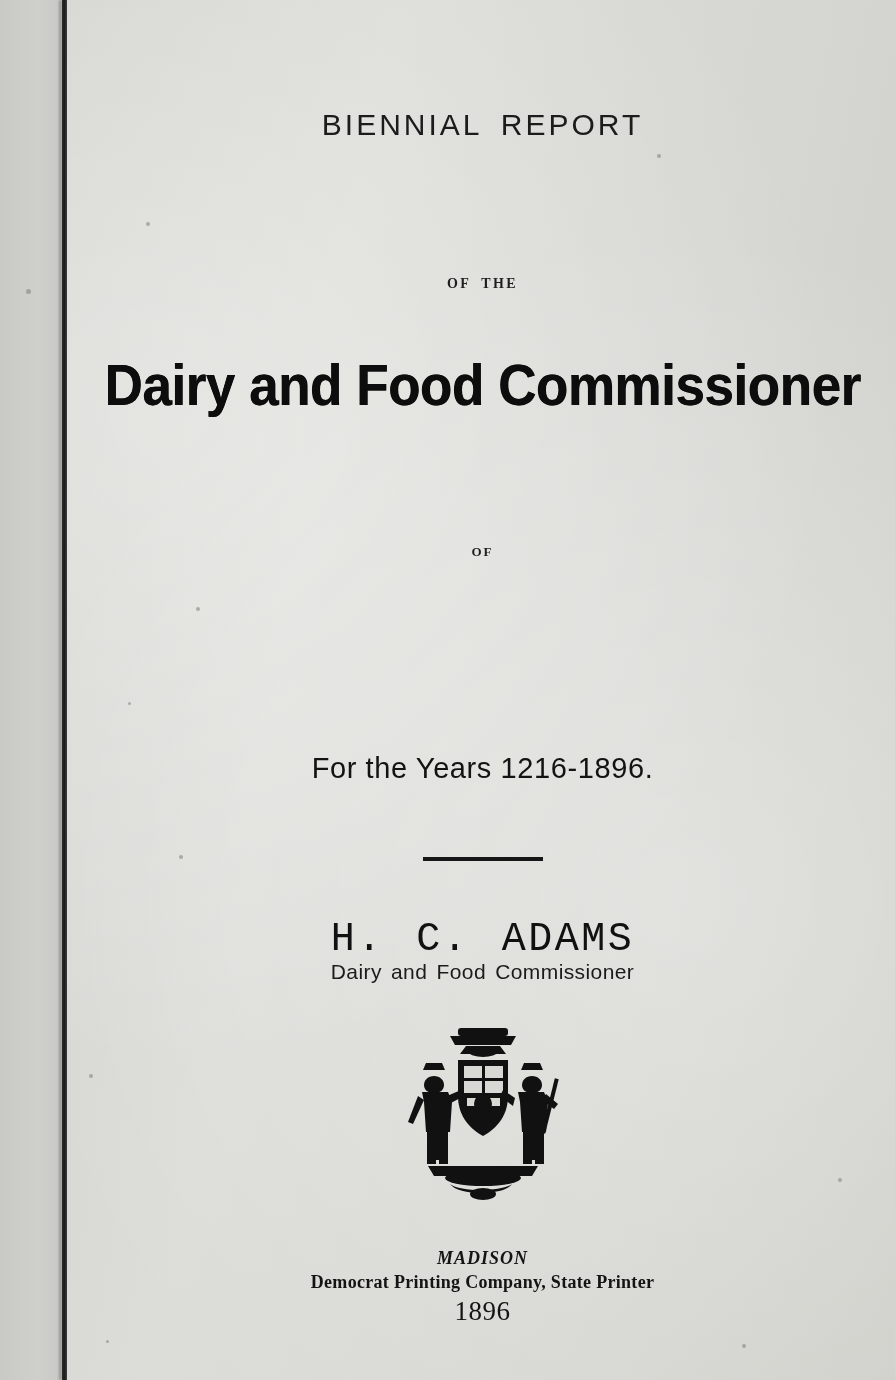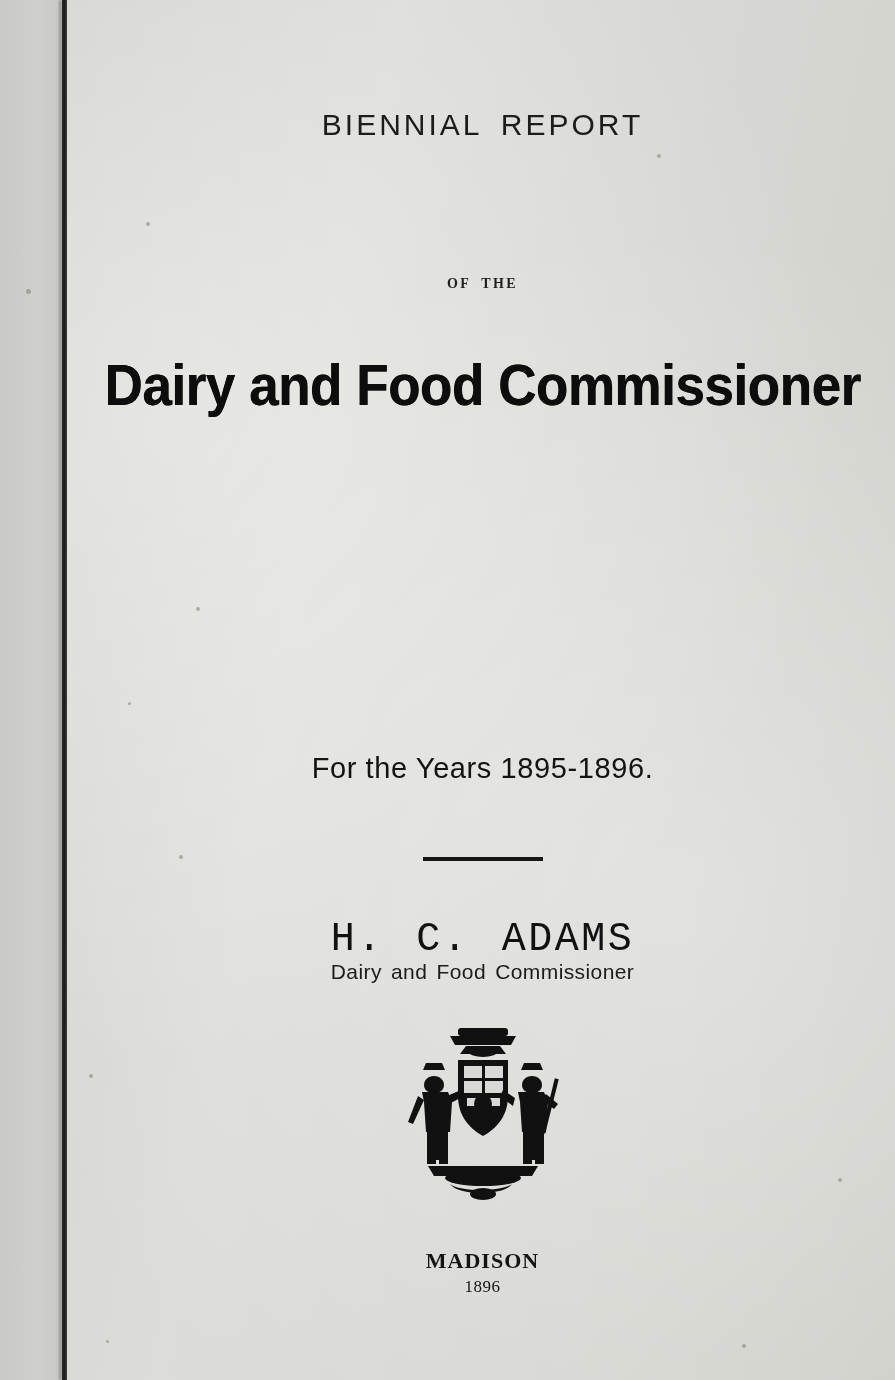--- a/index.html
+++ b/index.html
@@ -174,37 +174,38 @@
 
   .imprint {
     position: absolute;
     top: 1248px;
     left: 0;
     width: 100%;
   }
   .t-city {
     font-family: "Liberation Serif", serif;
     font-weight: 700;
-    font-size: 22px;
+    font-size: 18px;
     letter-spacing: 1px;
     color: #141414;
     display: block;
+    font-style: italic;
   }
   .t-printer {
     font-family: "Liberation Serif", serif;
     font-weight: 700;
     font-size: 18px;
     letter-spacing: 0.3px;
     color: #141414;
     display: block;
     margin-top: 3px;
   }
   .t-year {
     font-family: "Liberation Serif", serif;
-    font-size: 17px;
+    font-size: 27px;
     letter-spacing: 0.5px;
     color: #141414;
     display: block;
     margin-top: 3px;
   }
 </style>
 </head>
 <body>
 
 <div class="page">
@@ -225,23 +226,24 @@
   <div class="speck" style="left:106px;top:1340px;width:3px;height:3px;"></div>
 
   <div class="content">
 
     <div class="t-biennial">BIENNIAL REPORT</div>
 
     <div class="t-ofthe1">OF THE</div>
 
     <div class="t-main">Dairy and Food Commissioner</div>
 
-
-
-    <div class="t-years">For the Years 1895-1896.</div>
+    <div class="t-ofthe2">OF</div>
+
+
+    <div class="t-years">For the Years 1216-1896.</div>
 
     <div class="rule"></div>
 
     <div class="t-author">H. C. ADAMS</div>
     <div class="t-authortitle">Dairy and Food Commissioner</div>
 
     <div class="seal">
       <svg viewBox="0 0 190 185" width="190" height="185" aria-hidden="true">
         <g fill="#111111">
 
@@ -286,17 +288,18 @@
           <path d="M62 166 c10 8 52 8 62 0 c-8 12 -54 12 -62 0 z"></path>
           <ellipse cx="95" cy="176" rx="13" ry="6"></ellipse>
 
           <ellipse cx="95" cy="34" rx="14" ry="5"></ellipse>
         </g>
       </svg>
     </div>
 
     <div class="imprint">
       <span class="t-city">MADISON</span>
+      <span class="t-printer">Democrat Printing Company, State Printer</span>
       <span class="t-year">1896</span>
     </div>
 
   </div>
 </div>
 
 </body></html>

